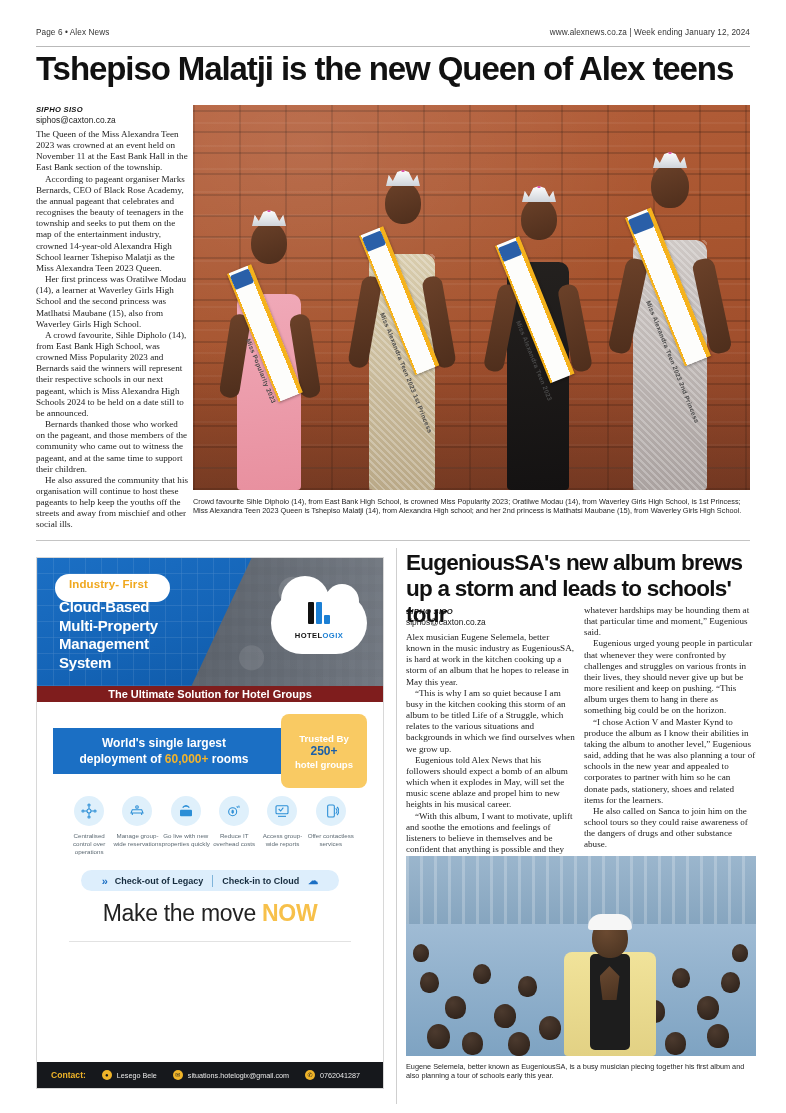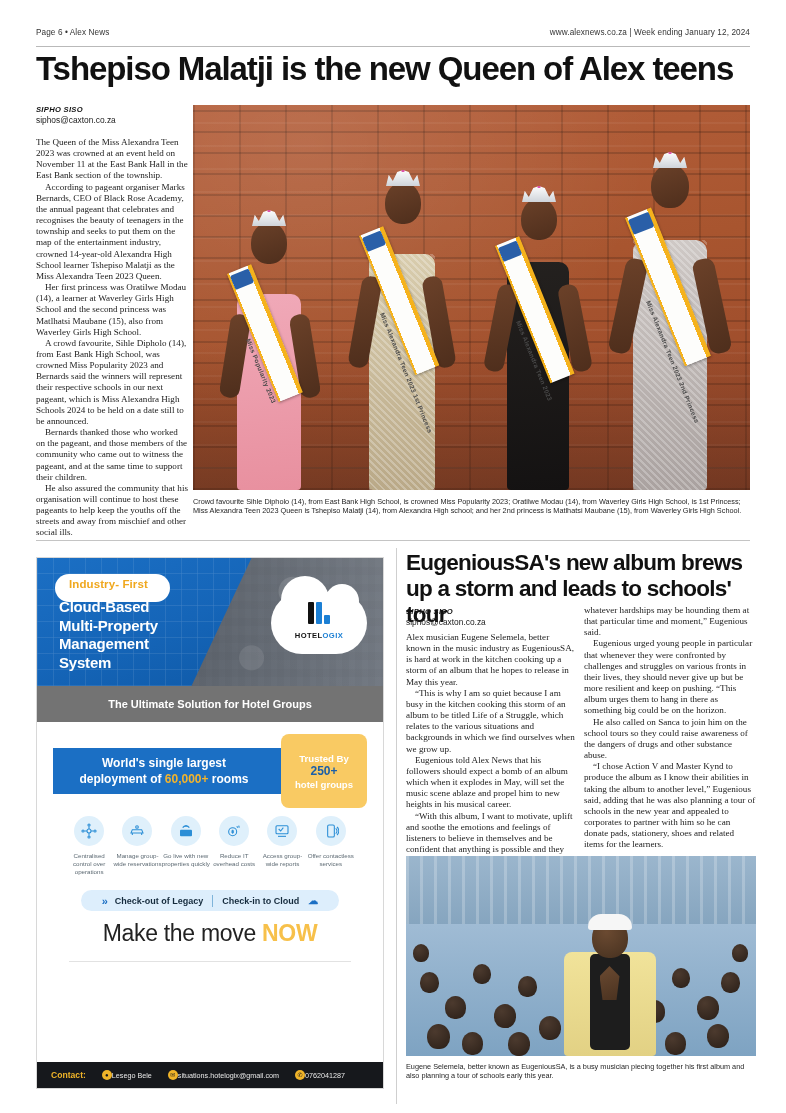--- a/index.html
+++ b/index.html
@@ -158,21 +158,21 @@
   .logo-bars { display:inline-flex; align-items:flex-end; gap:2px; height:22px; }
   .logo-bars i { display:block; width:6px; background:#111; border-radius:1px; }
   .logo-bars i.b1{ height:22px; }
   .logo-bars i.b2{ height:22px; background:#1b7fd4; }
   .logo-bars i.b3{ height:9px; background:#1b7fd4; }
   .logo-text { margin-top:3px; font-size:7.6px; font-weight:700; letter-spacing:.4px; }
   .logo-text .a { color:#111; }
   .logo-text .b { color:#1b7fd4; }
 
   .ad-strip {
-    height: 36px; background: #737373; color: #fff;
+    height: 16px; background: #7f1d1d; color: #fff;
     display: flex; align-items: center; justify-content: center;
     font-size: 11px; font-weight: 600;
   }
 
   .ad-mid { position: relative; padding: 26px 16px 10px; }
   .ad-banner {
     position: relative; height: 46px; display:flex;
   }
   .ad-banner-blue {
     flex: 1; background: #1b6fc4; color: #fff;
@@ -215,21 +215,21 @@
   .ad-move .now { color:#f7c04a; font-weight:700; }
 
   .ad-divider { margin: 14px 16px 0; height:1px; background:#e2e2e2; }
 
   .ad-contact {
     position:absolute; left:0; right:0; bottom:0; height: 26px;
     background:#16181c; display:flex; align-items:center;
     padding: 0 14px; gap: 16px;
   }
   .ad-contact .lbl { color:#f0b429; font-weight:700; font-size: 8.6px; }
-  .cinfo { display:flex; align-items:center; color:#e8e8e8; font-size:7.2px; }
+  .cinfo { display:flex; align-items:center; gap:5px; color:#e8e8e8; font-size:7.2px; }
   .cdot {
     width:10px; height:10px; border-radius:50%; background:#f0b429;
     display:flex; align-items:center; justify-content:center;
     color:#16181c; font-size:6px; line-height:1;
   }
 
   
   .brickwall { position:absolute; inset:0;
     background:
       repeating-linear-gradient(0deg, rgba(0,0,0,.16) 0 2px, transparent 2px 21px),
@@ -317,21 +317,21 @@
   </div>
   <div class="masthead-rule"></div>
 
   <div class="headline-1">Tshepiso Malatji is the new Queen of Alex teens</div>
 
   <div class="col1">
     <div class="byline">
       <div class="byline-name">SIPHO SISO</div>
       <div class="byline-mail">siphos@caxton.co.za</div>
     </div>
-    <div class="body-serif" style="margin-top:12px;">
+    <div class="body-serif" style="margin-top:4px;">
       <p>The Queen of the Miss Alexandra Teen 2023 was crowned at an event held on November 11 at the East Bank Hall in the East Bank section of the township.</p>
       <p>According to pageant organiser Marks Bernards, CEO of Black Rose Academy, the annual pageant that celebrates and recognises the beauty of teenagers in the township and seeks to put them on the map of the entertainment industry, crowned 14-year-old Alexandra High School learner Tshepiso Malatji as the Miss Alexandra Teen 2023 Queen.</p>
       <p>Her first princess was Oratilwe Modau (14), a learner at Waverley Girls High School and the second princess was Matlhatsi Maubane (15), also from Waverley Girls High School.</p>
       <p>A crowd favourite, Sihle Dipholo (14), from East Bank High School, was crowned Miss Popularity 2023 and Bernards said the winners will represent their respective schools in our next pageant, which is Miss Alexandra High Schools 2024 to be held on a date still to be announced.</p>
       <p>Bernards thanked those who worked on the pageant, and those members of the community who came out to witness the pageant, and at the same time to support their children.</p>
       <p>He also assured the community that his organisation will continue to host these pageants to help keep the youths off the streets and away from mischief and other social ills.</p>
     </div>
   </div>
 
   <div class="photo1">
@@ -408,22 +408,22 @@
   <div class="col2a body-serif">
     <p>Alex musician Eugene Selemela, better known in the music industry as EugeniousSA, is hard at work in the kitchen cooking up a storm of an album that he hopes to release in May this year.</p>
     <p>“This is why I am so quiet because I am busy in the kitchen cooking this storm of an album to be titled Life of a Struggle, which relates to the various situations and backgrounds in which we find ourselves when we grow up.</p>
     <p>Eugenious told Alex News that his followers should expect a bomb of an album which when it explodes in May, will set the music scene ablaze and propel him to new heights in his musical career.</p>
     <p>“With this album, I want to motivate, uplift and soothe the emotions and feelings of listeners to believe in themselves and be confident that anything is possible and they can overcome</p>
   </div>
 
   <div class="col2b body-serif">
     <p>whatever hardships may be hounding them at that particular time and moment,” Eugenious said.</p>
     <p>Eugenious urged young people in particular that whenever they were confronted by challenges and struggles on various fronts in their lives, they should never give up but be more resilient and keep on pushing. “This album urges them to hang in there as something big could be on the horizon.</p>
+    <p>“I chose Action V and Master Kynd to produce the album as I know their abilities in taking the album to another level,” Eugenious said, adding that he was also planning a tour of schools in the new year and appealed to corporates to partner with him so he can donate pads, stationery, shoes and related items for the learners.</p>
     <p>He also called on Sanca to join him on the school tours so they could raise awareness of the dangers of drugs and other substance abuse.</p>
-    <p>“I chose Action V and Master Kynd to produce the album as I know their abilities in taking the album to another level,” Eugenious said, adding that he was also planning a tour of schools in the new year and appealed to corporates to partner with him so he can donate pads, stationery, shoes and related items for the learners.</p>
   </div>
 
   <div class="photo2">
     <div class="crowd"></div>
     <div class="bldg"></div>
     <div class="crowd-heads">
       <span style="left:4%;  top:58%; width:19px; height:21px;"></span>
       <span style="left:11%; top:70%; width:21px; height:23px;"></span>
       <span style="left:19%; top:54%; width:18px; height:20px;"></span>
       <span style="left:25%; top:74%; width:22px; height:24px;"></span>

